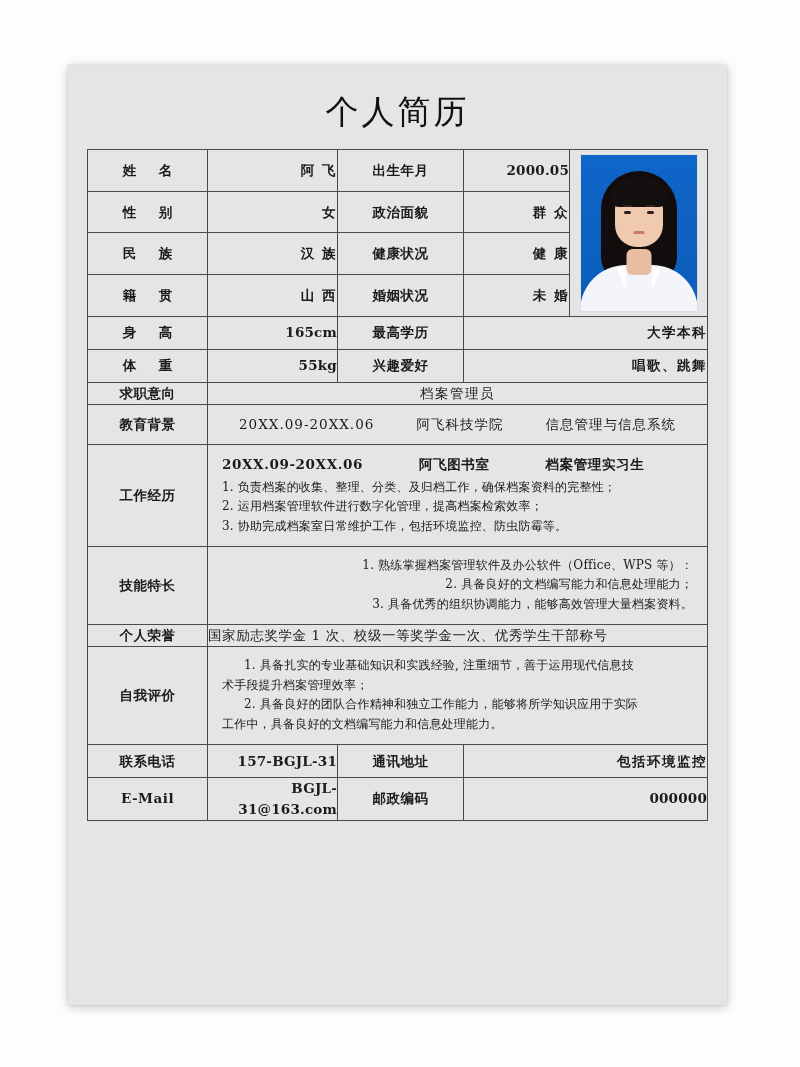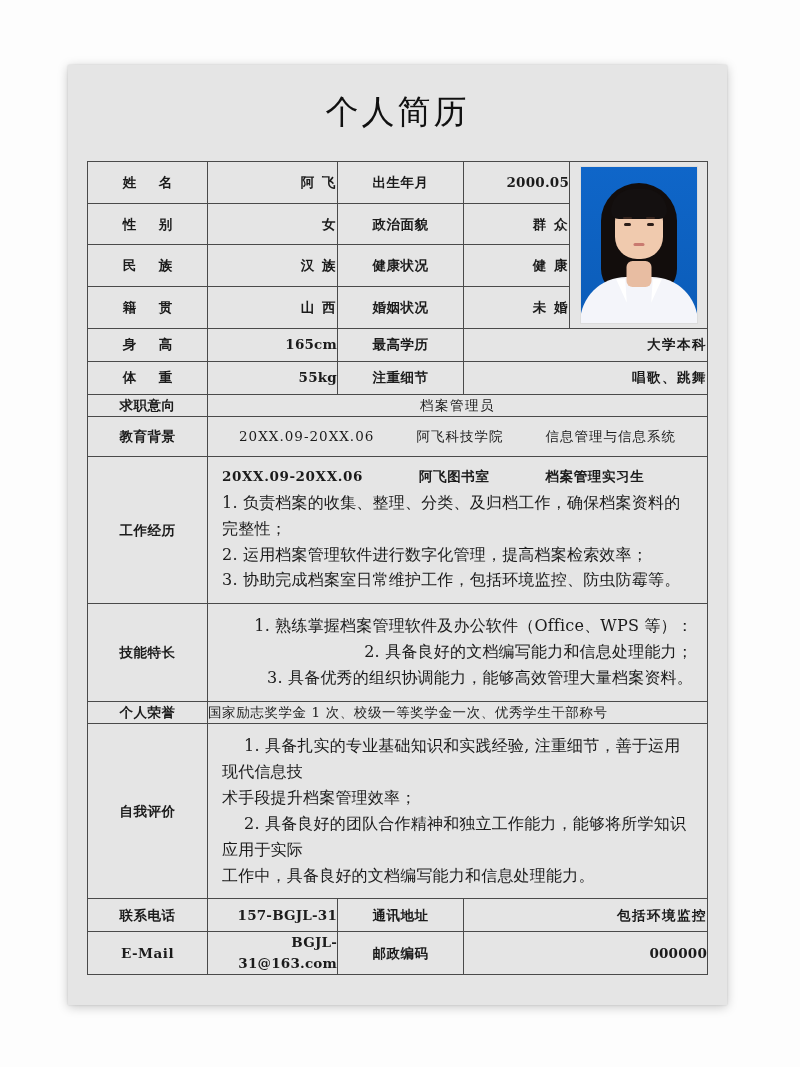--- a/index.html
+++ b/index.html
@@ -41,21 +41,21 @@
     padding-top: 28px;
     padding-bottom: 14px;
     line-height: 1.15;
   }
 
   
   table.resume {
     border-collapse: collapse;
     table-layout: fixed;
     width: 620px;
-    margin: 16px auto;
+    margin: 4px auto;
     color: #1b1b1b;
     padding-left: 20px;
   }
   table.resume td {
     border: 1px solid #4a4a4a;
     padding: 0;
     vertical-align: middle;
     font-size: 13.5px;
     line-height: 1.55;
   }
@@ -216,21 +216,21 @@
   .block .hdr {
     display: flex;
     justify-content: flex-start;
     gap: 56px;
     font-weight: 700;
     font-size: 13.5px;
     margin-bottom: 3px;
     letter-spacing: 0.6px;
   }
   .block .line {
-    font-size: 16px;
+    font-size: 12px;
     line-height: 1.62;
     letter-spacing: 0.2px;
   }
   .block .line.para {
     text-indent: 22px;
   }
   .block.skills { padding-left: 30px; text-align: right; }
   .block.eval   { padding-left: 14px; padding-right: 12px; }
   .honor-cell {
     text-align: left;
@@ -304,21 +304,21 @@
       <tr class="r-basic">
         <td class="lbl spaced">身    高</td>
         <td class="val tight">165cm</td>
         <td class="lbl">最高学历</td>
         <td class="val" colspan="2">大学本科</td>
       </tr>
 
       <tr class="r-basic">
         <td class="lbl spaced">体    重</td>
         <td class="val tight">55kg</td>
-        <td class="lbl">注重细节</td>
+        <td class="lbl">兴趣爱好</td>
         <td class="val" colspan="2">唱歌、跳舞</td>
       </tr>
 
       <tr>
         <td class="lbl">求职意向</td>
         <td class="full-center" colspan="4">档案管理员</td>
       </tr>
 
       <tr>
         <td class="lbl">教育背景</td>

